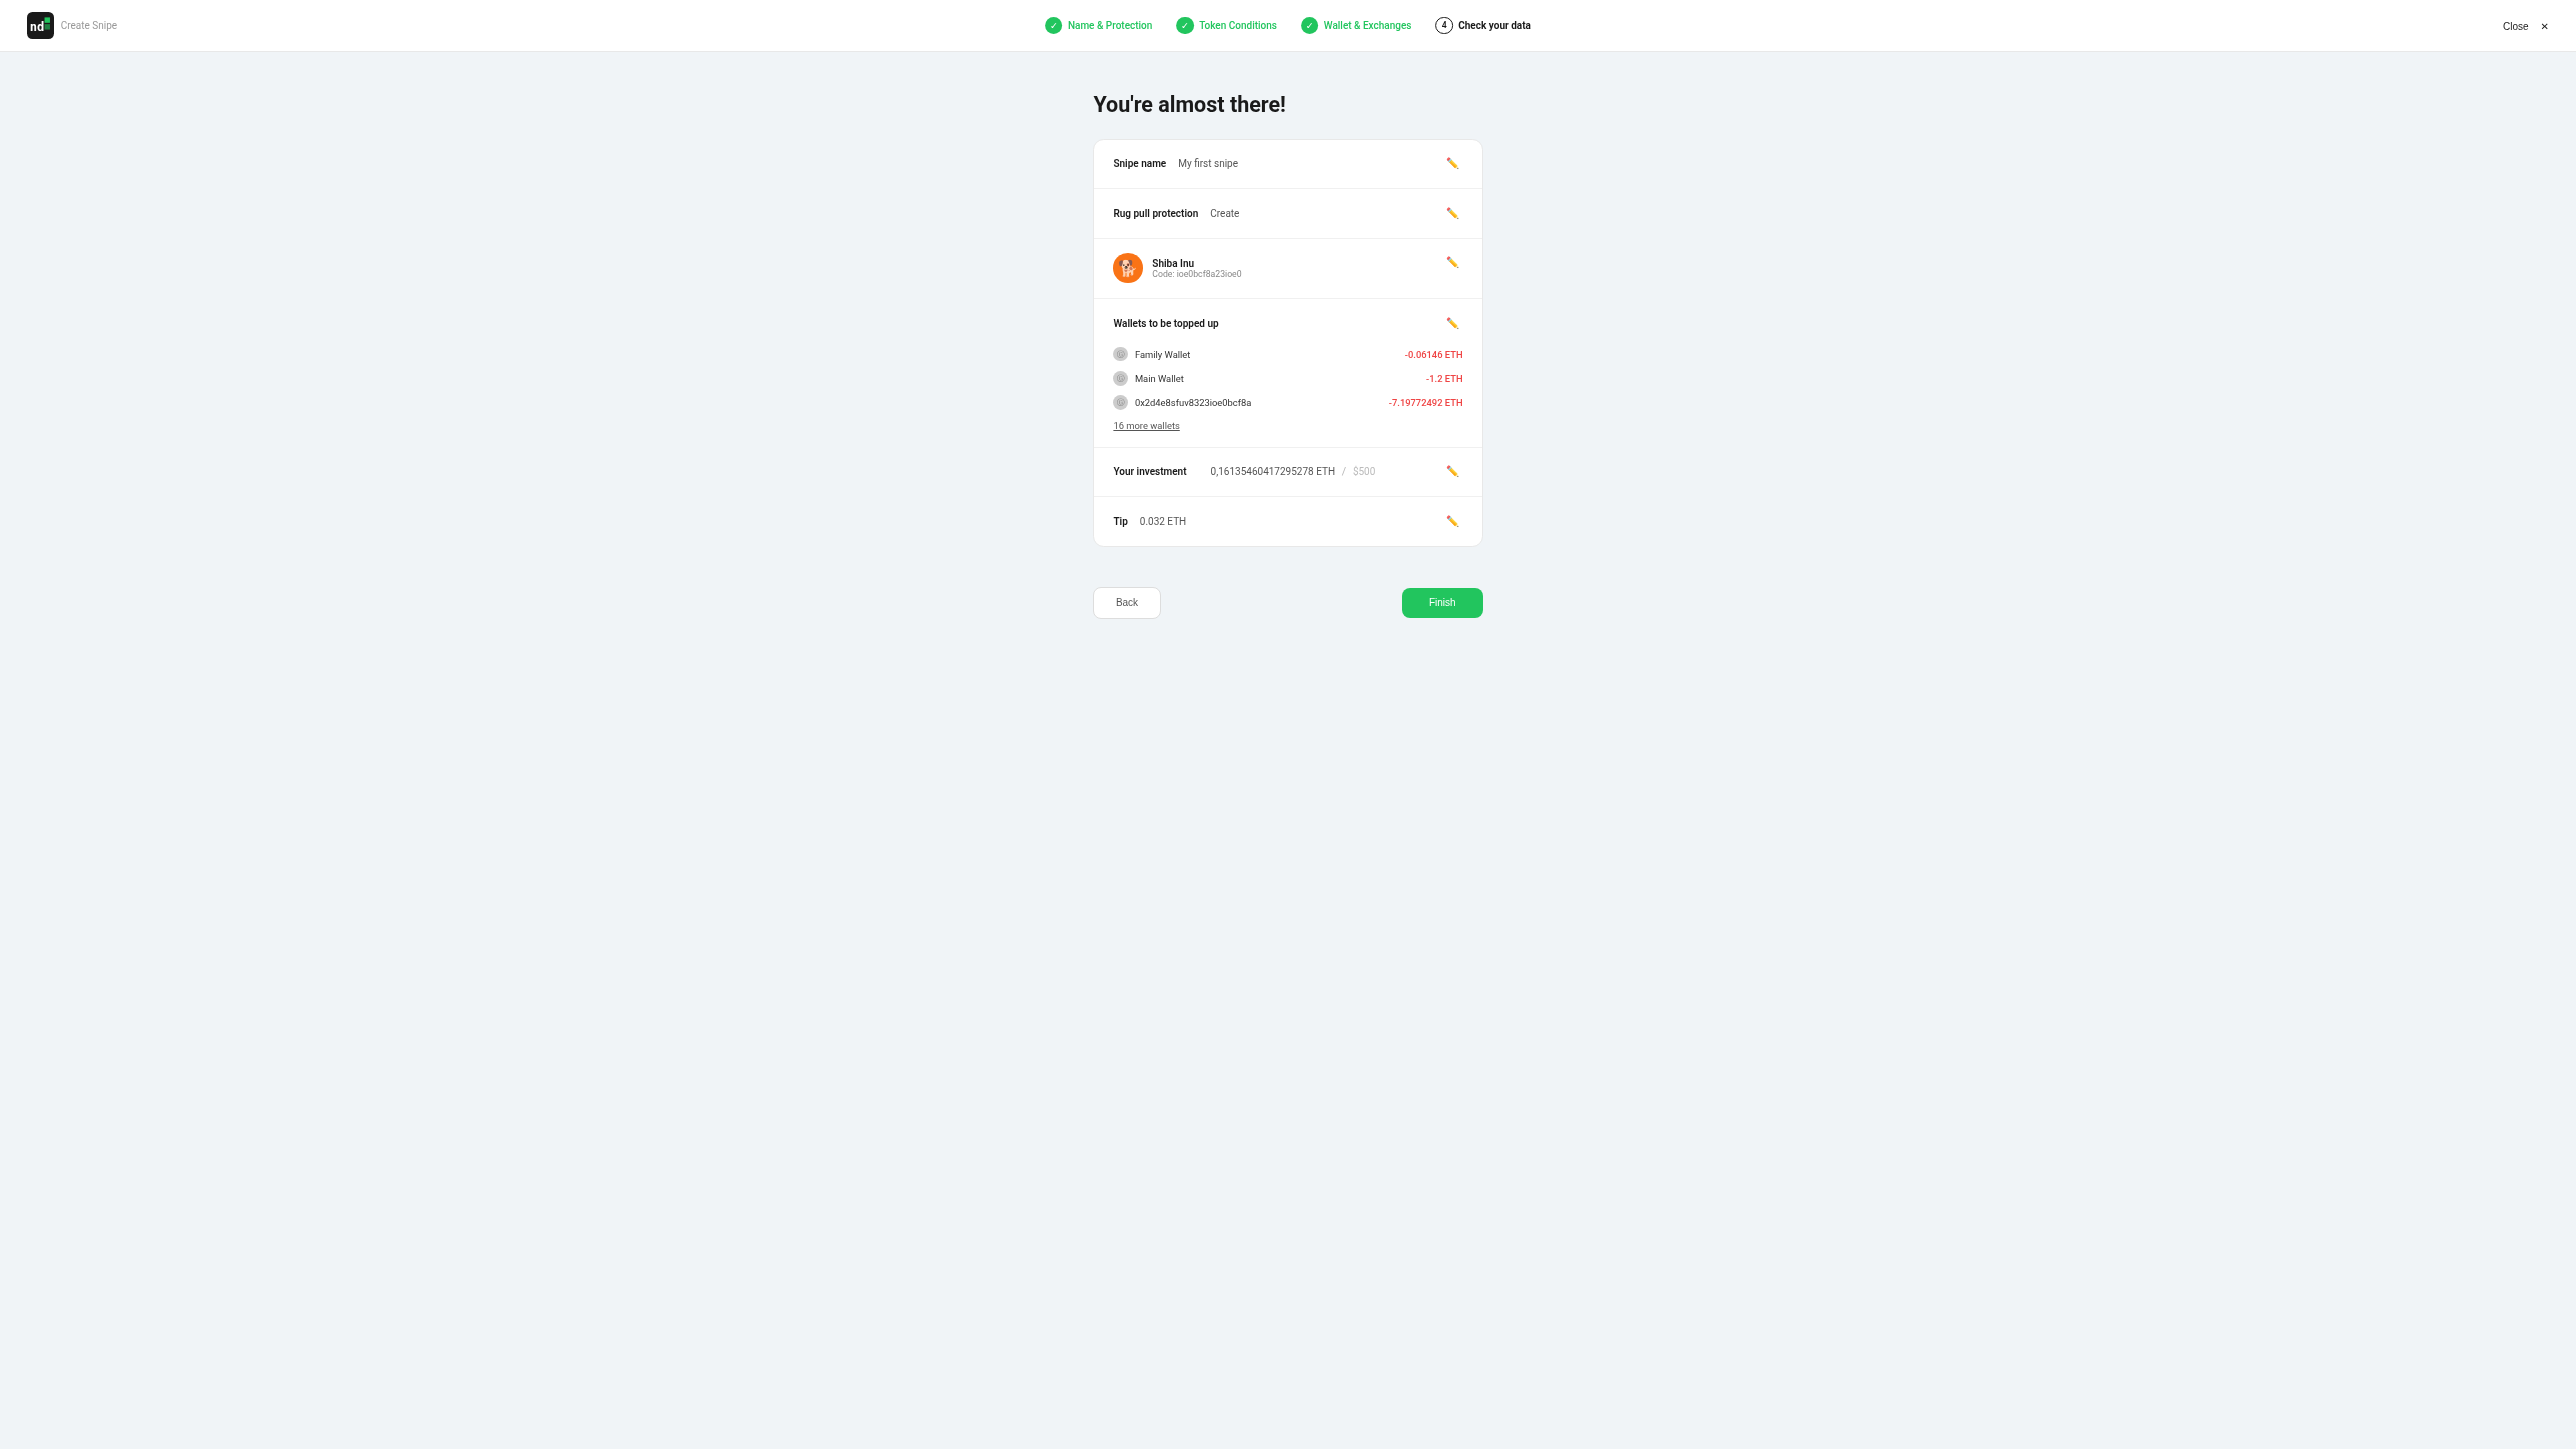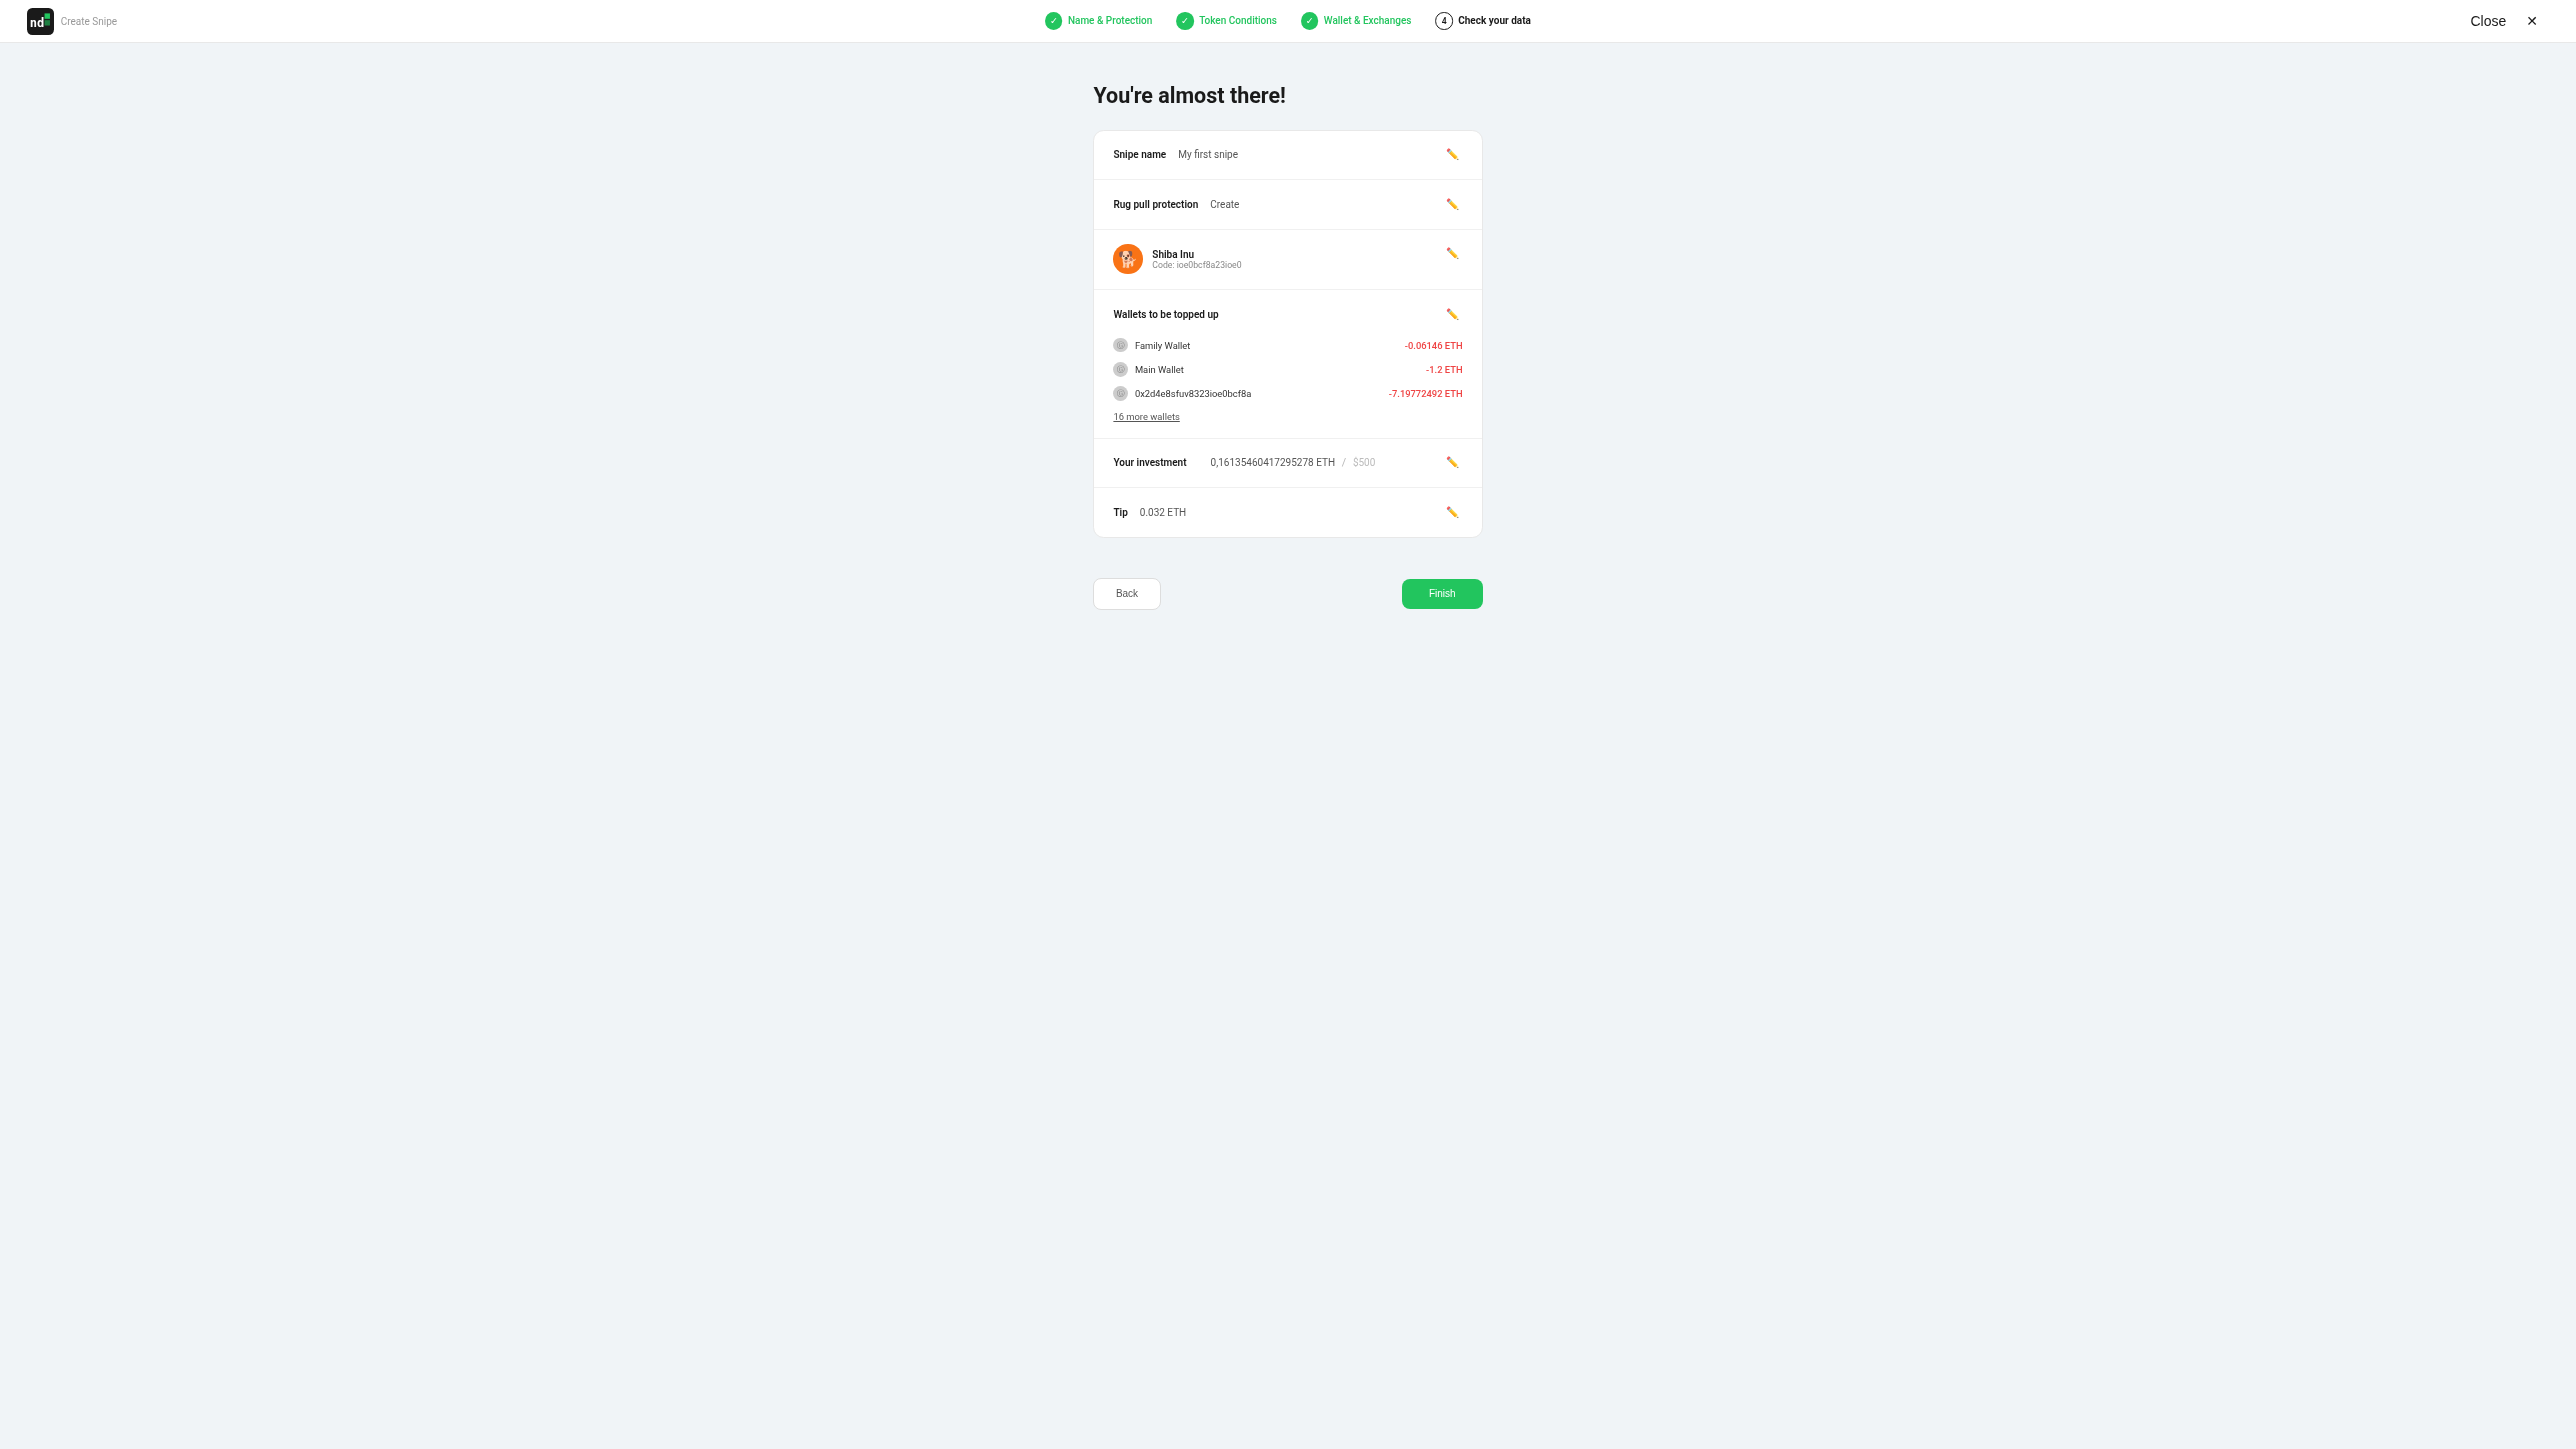--- a/index.html
+++ b/index.html
@@ -8,21 +8,21 @@
       background: #f0f4f7;
       min-height: 100vh;
       color: #1a1a1a;
     }
     header {
       background: #fff;
       border-bottom: 0.7px solid #e8e8e8;
       display: flex;
       align-items: center;
       padding: 0 27px;
-      height: 43px;
+      height: 52px;
       position: relative;
     }
     .logo-area {
       display: flex;
       align-items: center;
       gap: 6.7px;
     }
     .logo-icon {
       width: 27px;
       height: 27px;
@@ -71,30 +71,30 @@
       font-size: 8.7px;
       font-weight: 600;
       color: #1a1a1a;
     }
     .step-label-current {
       color: #1a1a1a;
       font-weight: 700;
     }
     .close-btn {
       position: absolute;
-      right: 38px;
+      right: 27px;
       top: 50%;
       transform: translateY(-50%);
       background: none;
       border: none;
-      font-size: 14px;
+      font-size: 10px;
       cursor: pointer;
       display: flex;
       align-items: center;
-      gap: 20px;
+      gap: 12px;
       color: #1a1a1a;
       font-weight: 500;
     }
     .main-content {
       max-width: 416px;
       margin: 40px auto;
       padding: 0 13.4px;
     }
     .page-title {
       font-size: 21.5px;

